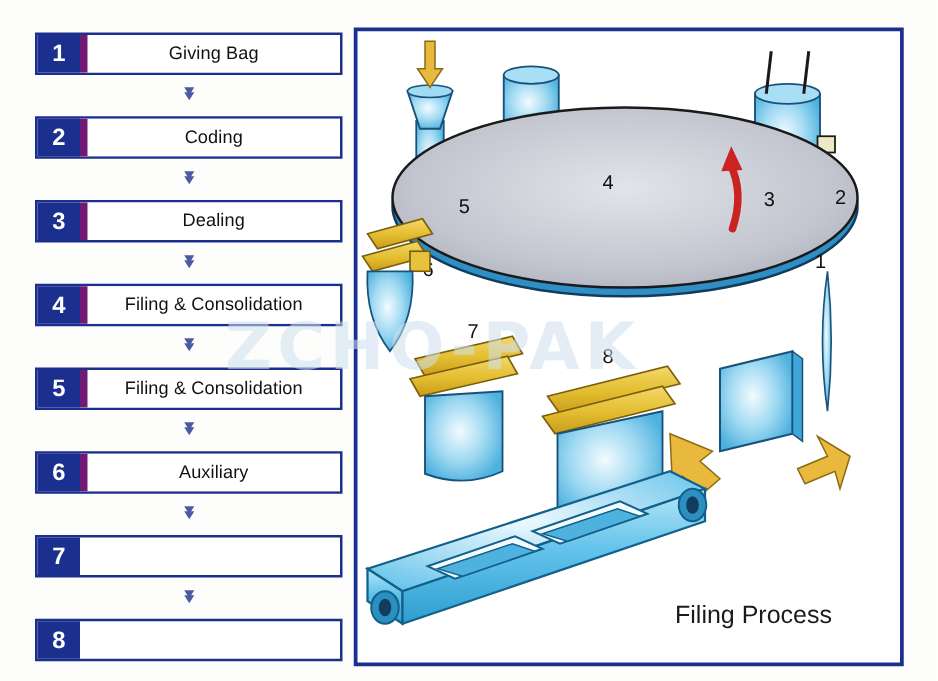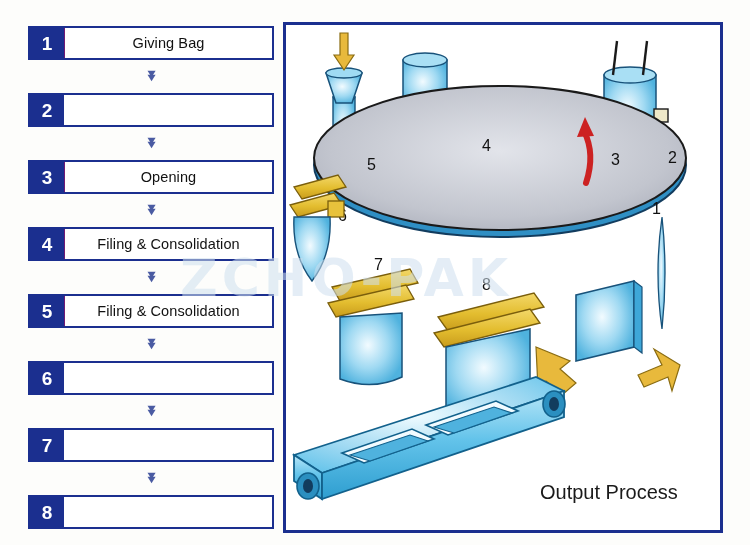--- a/index.html
+++ b/index.html
@@ -51,21 +51,21 @@
   .step-label {
     flex: 1 1 auto;
     background: #ffffff;
     color: #111111;
     font-size: 14.5px;
     display: flex;
     align-items: center;
     justify-content: center;
     text-align: center;
     letter-spacing: .1px;
-    border-left: 1px solid #701a75;
+    border-left: 6px solid #701a75;
   }
   .step-gap {
     height: 33px;
     display: flex;
     align-items: center;
     justify-content: center;
   }
   .chev {
     color: #2b3f93;
     font-size: 11px;
@@ -127,31 +127,32 @@
     </div>
     <div class="step-gap">
       <i class="chev">
           <span>▼</span>
           <span>▼</span>
         </i>
     </div>
 
     <div class="step-row">
       <div class="step-num">2</div>
+      <div class="step-label">Coding</div>
     </div>
     <div class="step-gap">
       <i class="chev">
           <span>▼</span>
           <span>▼</span>
         </i>
     </div>
 
     <div class="step-row">
       <div class="step-num">3</div>
-      <div class="step-label">Opening</div>
+      <div class="step-label">Dealing</div>
     </div>
     <div class="step-gap">
       <i class="chev">
           <span>▼</span>
           <span>▼</span>
         </i>
     </div>
 
     <div class="step-row">
       <div class="step-num">4</div>
@@ -170,20 +171,21 @@
     </div>
     <div class="step-gap">
       <i class="chev">
           <span>▼</span>
           <span>▼</span>
         </i>
     </div>
 
     <div class="step-row">
       <div class="step-num">6</div>
+      <div class="step-label">Auxiliary</div>
     </div>
     <div class="step-gap">
       <i class="chev">
           <span>▼</span>
           <span>▼</span>
         </i>
     </div>
 
     <div class="step-row">
       <div class="step-num">7</div>
@@ -320,15 +322,15 @@
         <path d="M56 428 L126 404 L148 414 L78 438 Z" fill="#f2fbff" stroke="#12618c" stroke-width="1.6"></path>
         <path d="M64 430 L124 410 L142 416 L84 436 Z" fill="#4fb2de" stroke="#12618c" stroke-width="1.1"></path>
         <path d="M140 400 L210 376 L232 386 L162 410 Z" fill="#f2fbff" stroke="#12618c" stroke-width="1.6"></path>
         <path d="M148 402 L208 382 L226 388 L168 408 Z" fill="#4fb2de" stroke="#12618c" stroke-width="1.1"></path>
       </g>
     </svg>
   </div>
 
   <div id="watermark">ZCHO-PAK</div>
 
-  <div id="product-process-label">Output Process</div>
+  <div id="product-process-label">Filing Process</div>
 
 </div>
 
 </body></html>

